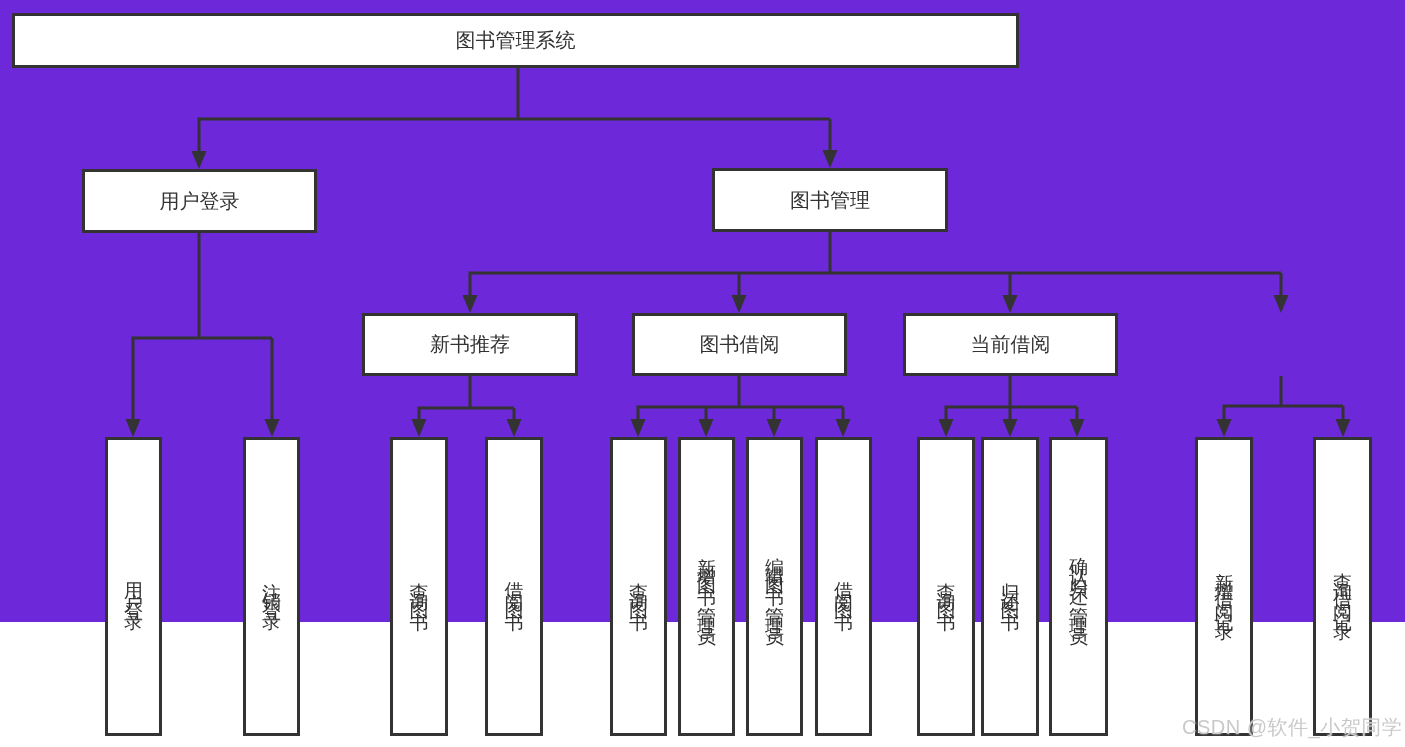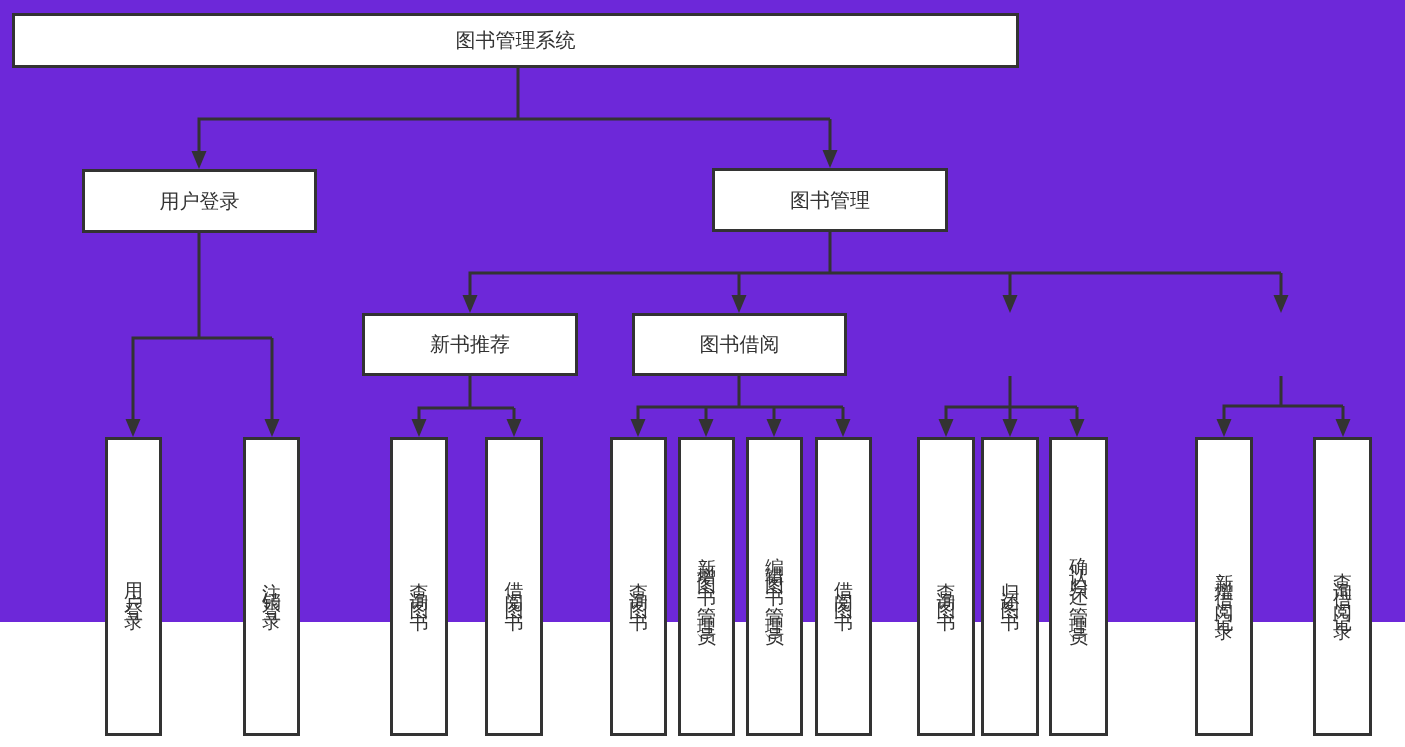--- a/index.html
+++ b/index.html
@@ -55,33 +55,35 @@
     </g>
   </svg>
 
   <div class="node" style="left:12px;top:13px;width:1007px;height:55px">图书管理系统</div>
 
   <div class="node" style="left:82px;top:169px;width:235px;height:64px">用户登录</div>
   <div class="node" style="left:712px;top:168px;width:236px;height:64px">图书管理</div>
 
   <div class="node" style="left:632px;top:313px;width:215px;height:63px">图书借阅</div>
   <div class="node" style="left:362px;top:313px;width:216px;height:63px">新书推荐</div>
+  <div class="node" style="left:903px;top:313px;width:215px;height:63px">当前借阅</div>
 
   <div class="node vert" style="left:105px;top:437px;width:57px;height:299px">用户登录</div>
   <div class="node vert" style="left:243px;top:437px;width:57px;height:299px">注销登录</div>
 
   <div class="node vert" style="left:390px;top:437px;width:58px;height:299px">查询图书</div>
   <div class="node vert" style="left:485px;top:437px;width:58px;height:299px">借阅图书</div>
 
   <div class="node vert" style="left:610px;top:437px;width:57px;height:299px">查询图书</div>
   <div class="node vert" style="left:678px;top:437px;width:57px;height:299px">新增图书（管理员）</div>
   <div class="node vert" style="left:746px;top:437px;width:57px;height:299px">编辑图书（管理员）</div>
   <div class="node vert" style="left:815px;top:437px;width:57px;height:299px">借阅图书</div>
 
   <div class="node vert" style="left:917px;top:437px;width:58px;height:299px">查询图书</div>
   <div class="node vert" style="left:981px;top:437px;width:58px;height:299px">归还图书</div>
   <div class="node vert" style="left:1049px;top:437px;width:59px;height:299px">确认归还（管理员）</div>
 
   <div class="node vert" style="left:1195px;top:437px;width:58px;height:299px">新增借阅记录</div>
   <div class="node vert" style="left:1313px;top:437px;width:59px;height:299px">查询借阅记录</div>
 
+  <div class="watermark">CSDN @软件_小贺同学</div>
 
 </div>
 
 </body></html>

